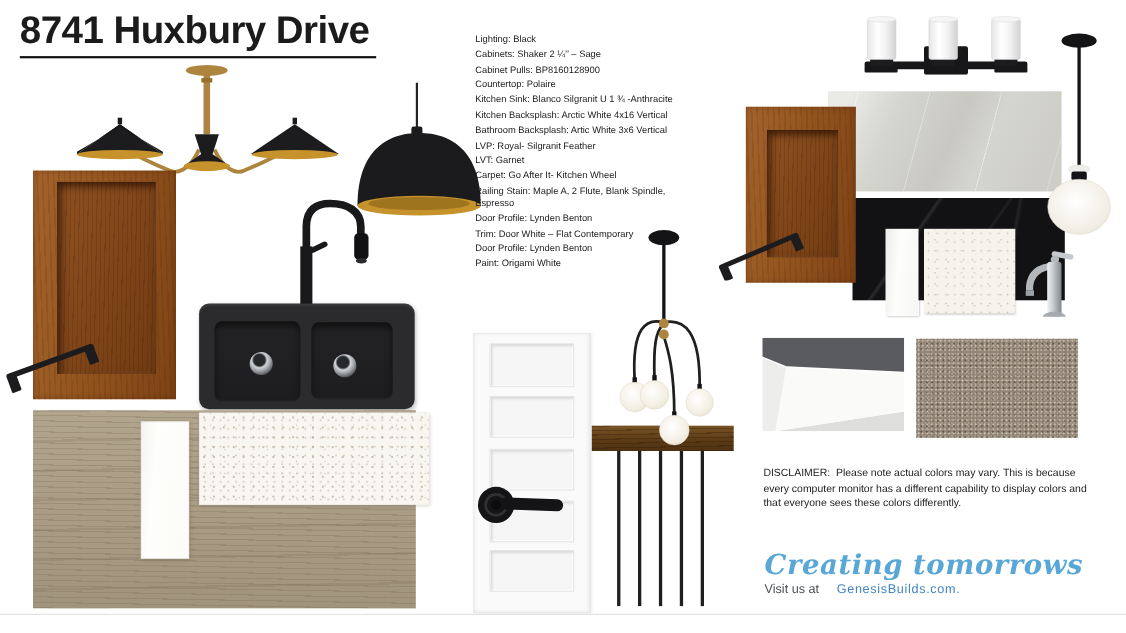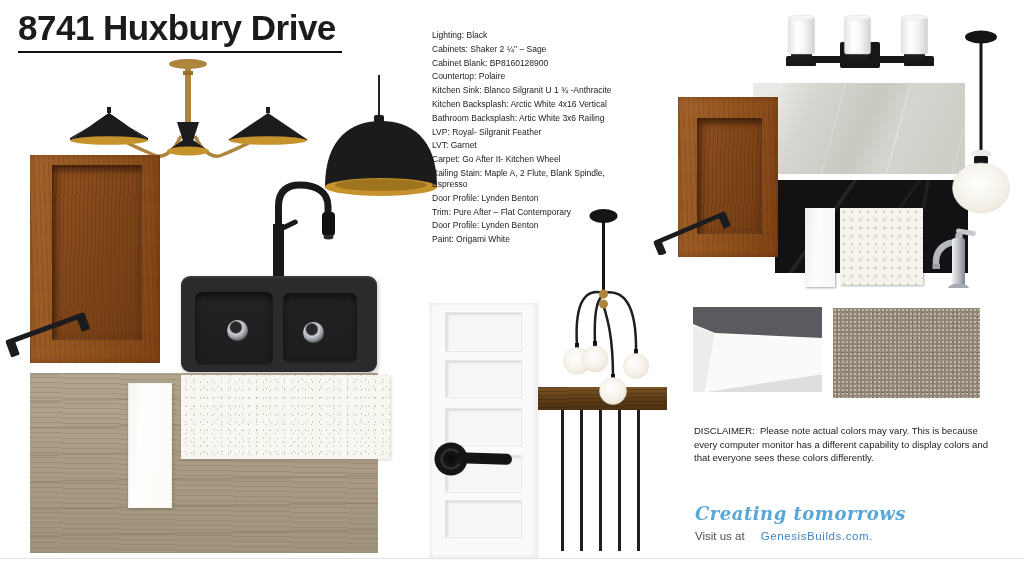--- a/index.html
+++ b/index.html
@@ -22,21 +22,21 @@
   .specs{left:432px;top:30px;width:194px;font-size:8.5px;line-height:11px;}
   .spec-item{margin-bottom:2.8px;}
 
   
   .notes{left:694px;top:424px;width:296px;font-size:9.5px;line-height:13.5px;}
   .notes p{margin-bottom:4px;}
 
   
   .brand{left:695px;top:500px;}
   .tagline{font-family:"DejaVu Serif",serif;font-style:italic;font-weight:bold;
-    font-size:18px;color:var(--accent-blue);letter-spacing:.5px;line-height:28px;}
+    font-size:25px;color:var(--accent-blue);letter-spacing:.5px;line-height:28px;}
   .visit-line{font-size:11.5px;font-weight:normal;color:var(--visit-grey);margin-top:2px;}
   .site{color:var(--link-blue);letter-spacing:.6px;margin-left:16px;cursor:pointer;}
 
   .divider{left:0;top:558px;width:1024px;height:1px;background:#e2e2e2;}
 
   
   .wood-door{background:linear-gradient(100deg,#a4632d 0%,#94551f 45%,#7e4215 100%);
     box-shadow:inset 0 0 6px rgba(60,25,5,.35);}
   .wood-door .panel{position:absolute;
     background:
@@ -172,31 +172,31 @@
          background:radial-gradient(circle at 42% 35%,#26282a 28%,#cfd2d6 38%,#9fa3a8 55%,#4a4d50 78%,#2e3033 100%);"></div>
   </div>
 
   <div class="abs lvp"></div>
   <div class="abs tile-4x16"></div>
   <div class="abs countertop"></div>
 
   <div class="abs specs">
     <div class="spec-item">Lighting:  Black</div>
     <div class="spec-item">Cabinets: Shaker 2 ¼’’ – Sage</div>
-    <div class="spec-item">Cabinet Blank: BP8160128900</div>
+    <div class="spec-item">Cabinet Pulls: BP8160128900</div>
     <div class="spec-item">Countertop: Polaire</div>
     <div class="spec-item">Kitchen Sink: Blanco Silgranit U 1 ¾ -Anthracite</div>
     <div class="spec-item">Kitchen Backsplash: Arctic White 4x16 Vertical</div>
-    <div class="spec-item">Bathroom Backsplash: Artic White 3x6 Railing</div>
+    <div class="spec-item">Bathroom Backsplash: Artic White 3x6 Vertical</div>
     <div class="spec-item">LVP: Royal- Silgranit Feather</div>
     <div class="spec-item">LVT: Garnet</div>
     <div class="spec-item">Carpet: Go After It- Kitchen Wheel</div>
     <div class="spec-item">Railing Stain: Maple A, 2 Flute, Blank Spindle, Espresso</div>
     <div class="spec-item">Door Profile: Lynden Benton</div>
-    <div class="spec-item">Trim: Pure After – Flat Contemporary</div>
+    <div class="spec-item">Trim: Door White – Flat Contemporary</div>
     <div class="spec-item">Door Profile: Lynden Benton</div>
     <div class="spec-item">Paint: Origami White</div>
   </div>
 
   <div class="abs white-door">
     <div class="dpanel dp1"></div>
     <div class="dpanel dp2"></div>
     <div class="dpanel dp3"></div>
     <div class="dpanel dp4"></div>
     <div class="dpanel dp5"></div>

